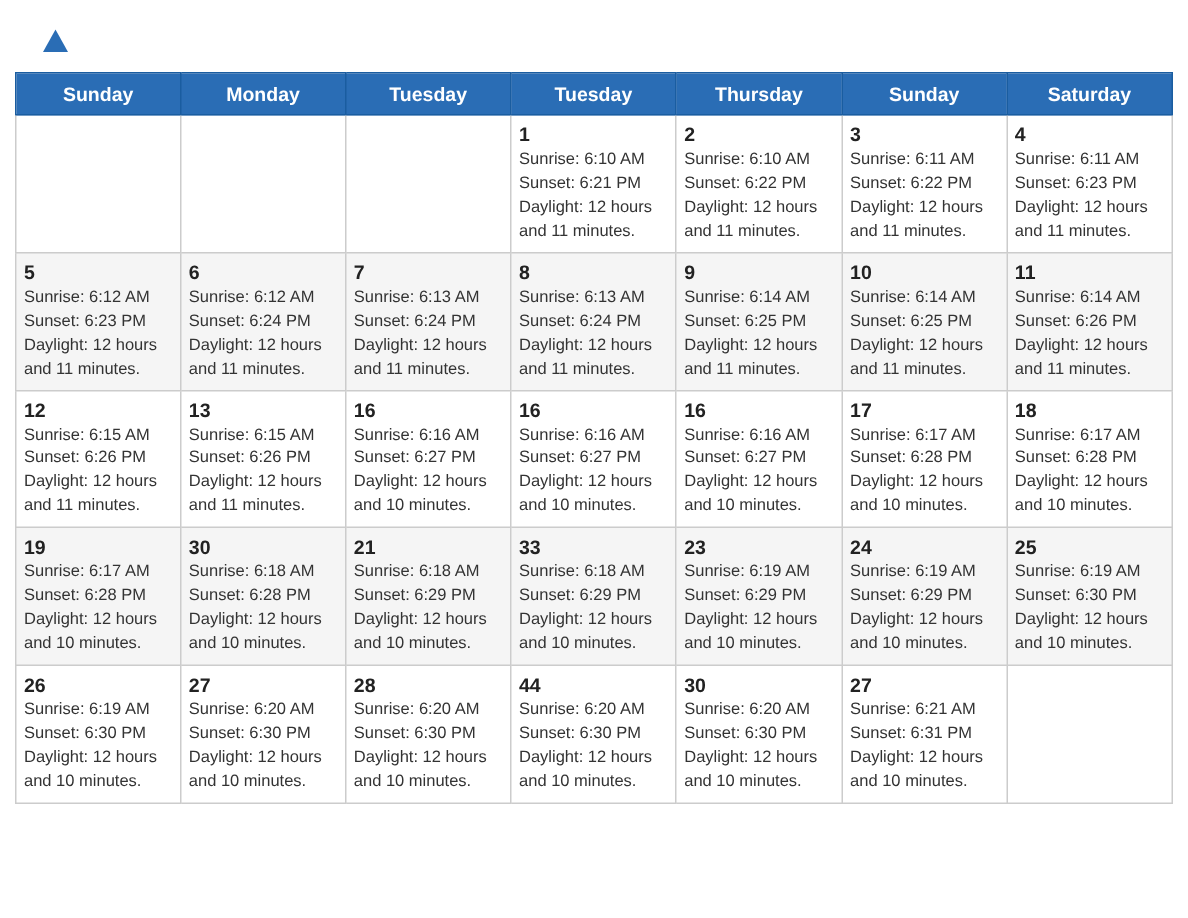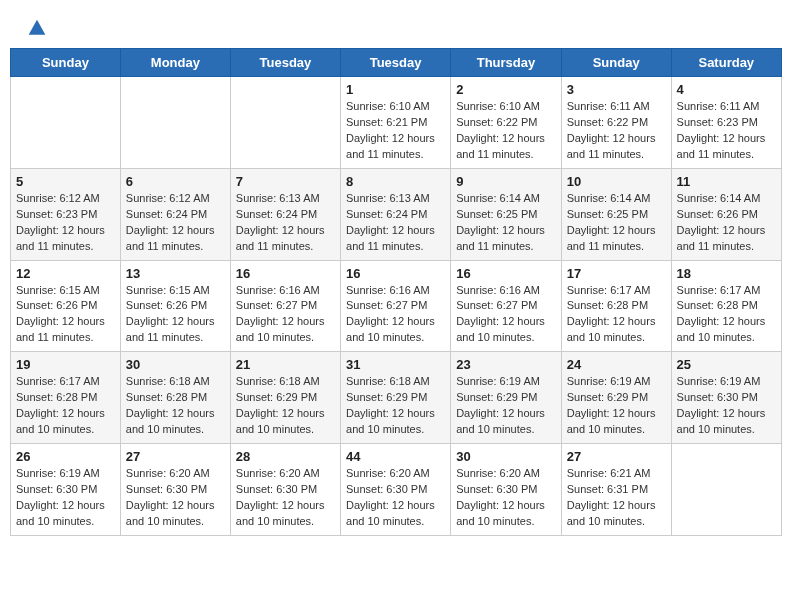--- a/index.html
+++ b/index.html
@@ -280,21 +280,21 @@
 and 10 minutes.</div>
           </td>
           <td>
             <div class="day-num">21</div>
             <div class="day-info" style="white-space: pre-line;">Sunrise: 6:18 AM
 Sunset: 6:29 PM
 Daylight: 12 hours
 and 10 minutes.</div>
           </td>
           <td>
-            <div class="day-num">31</div>
+            <div class="day-num">33</div>
             <div class="day-info" style="white-space: pre-line;">Sunrise: 6:18 AM
 Sunset: 6:29 PM
 Daylight: 12 hours
 and 10 minutes.</div>
           </td>
           <td>
             <div class="day-num">23</div>
             <div class="day-info" style="white-space: pre-line;">Sunrise: 6:19 AM
 Sunset: 6:29 PM
 Daylight: 12 hours

